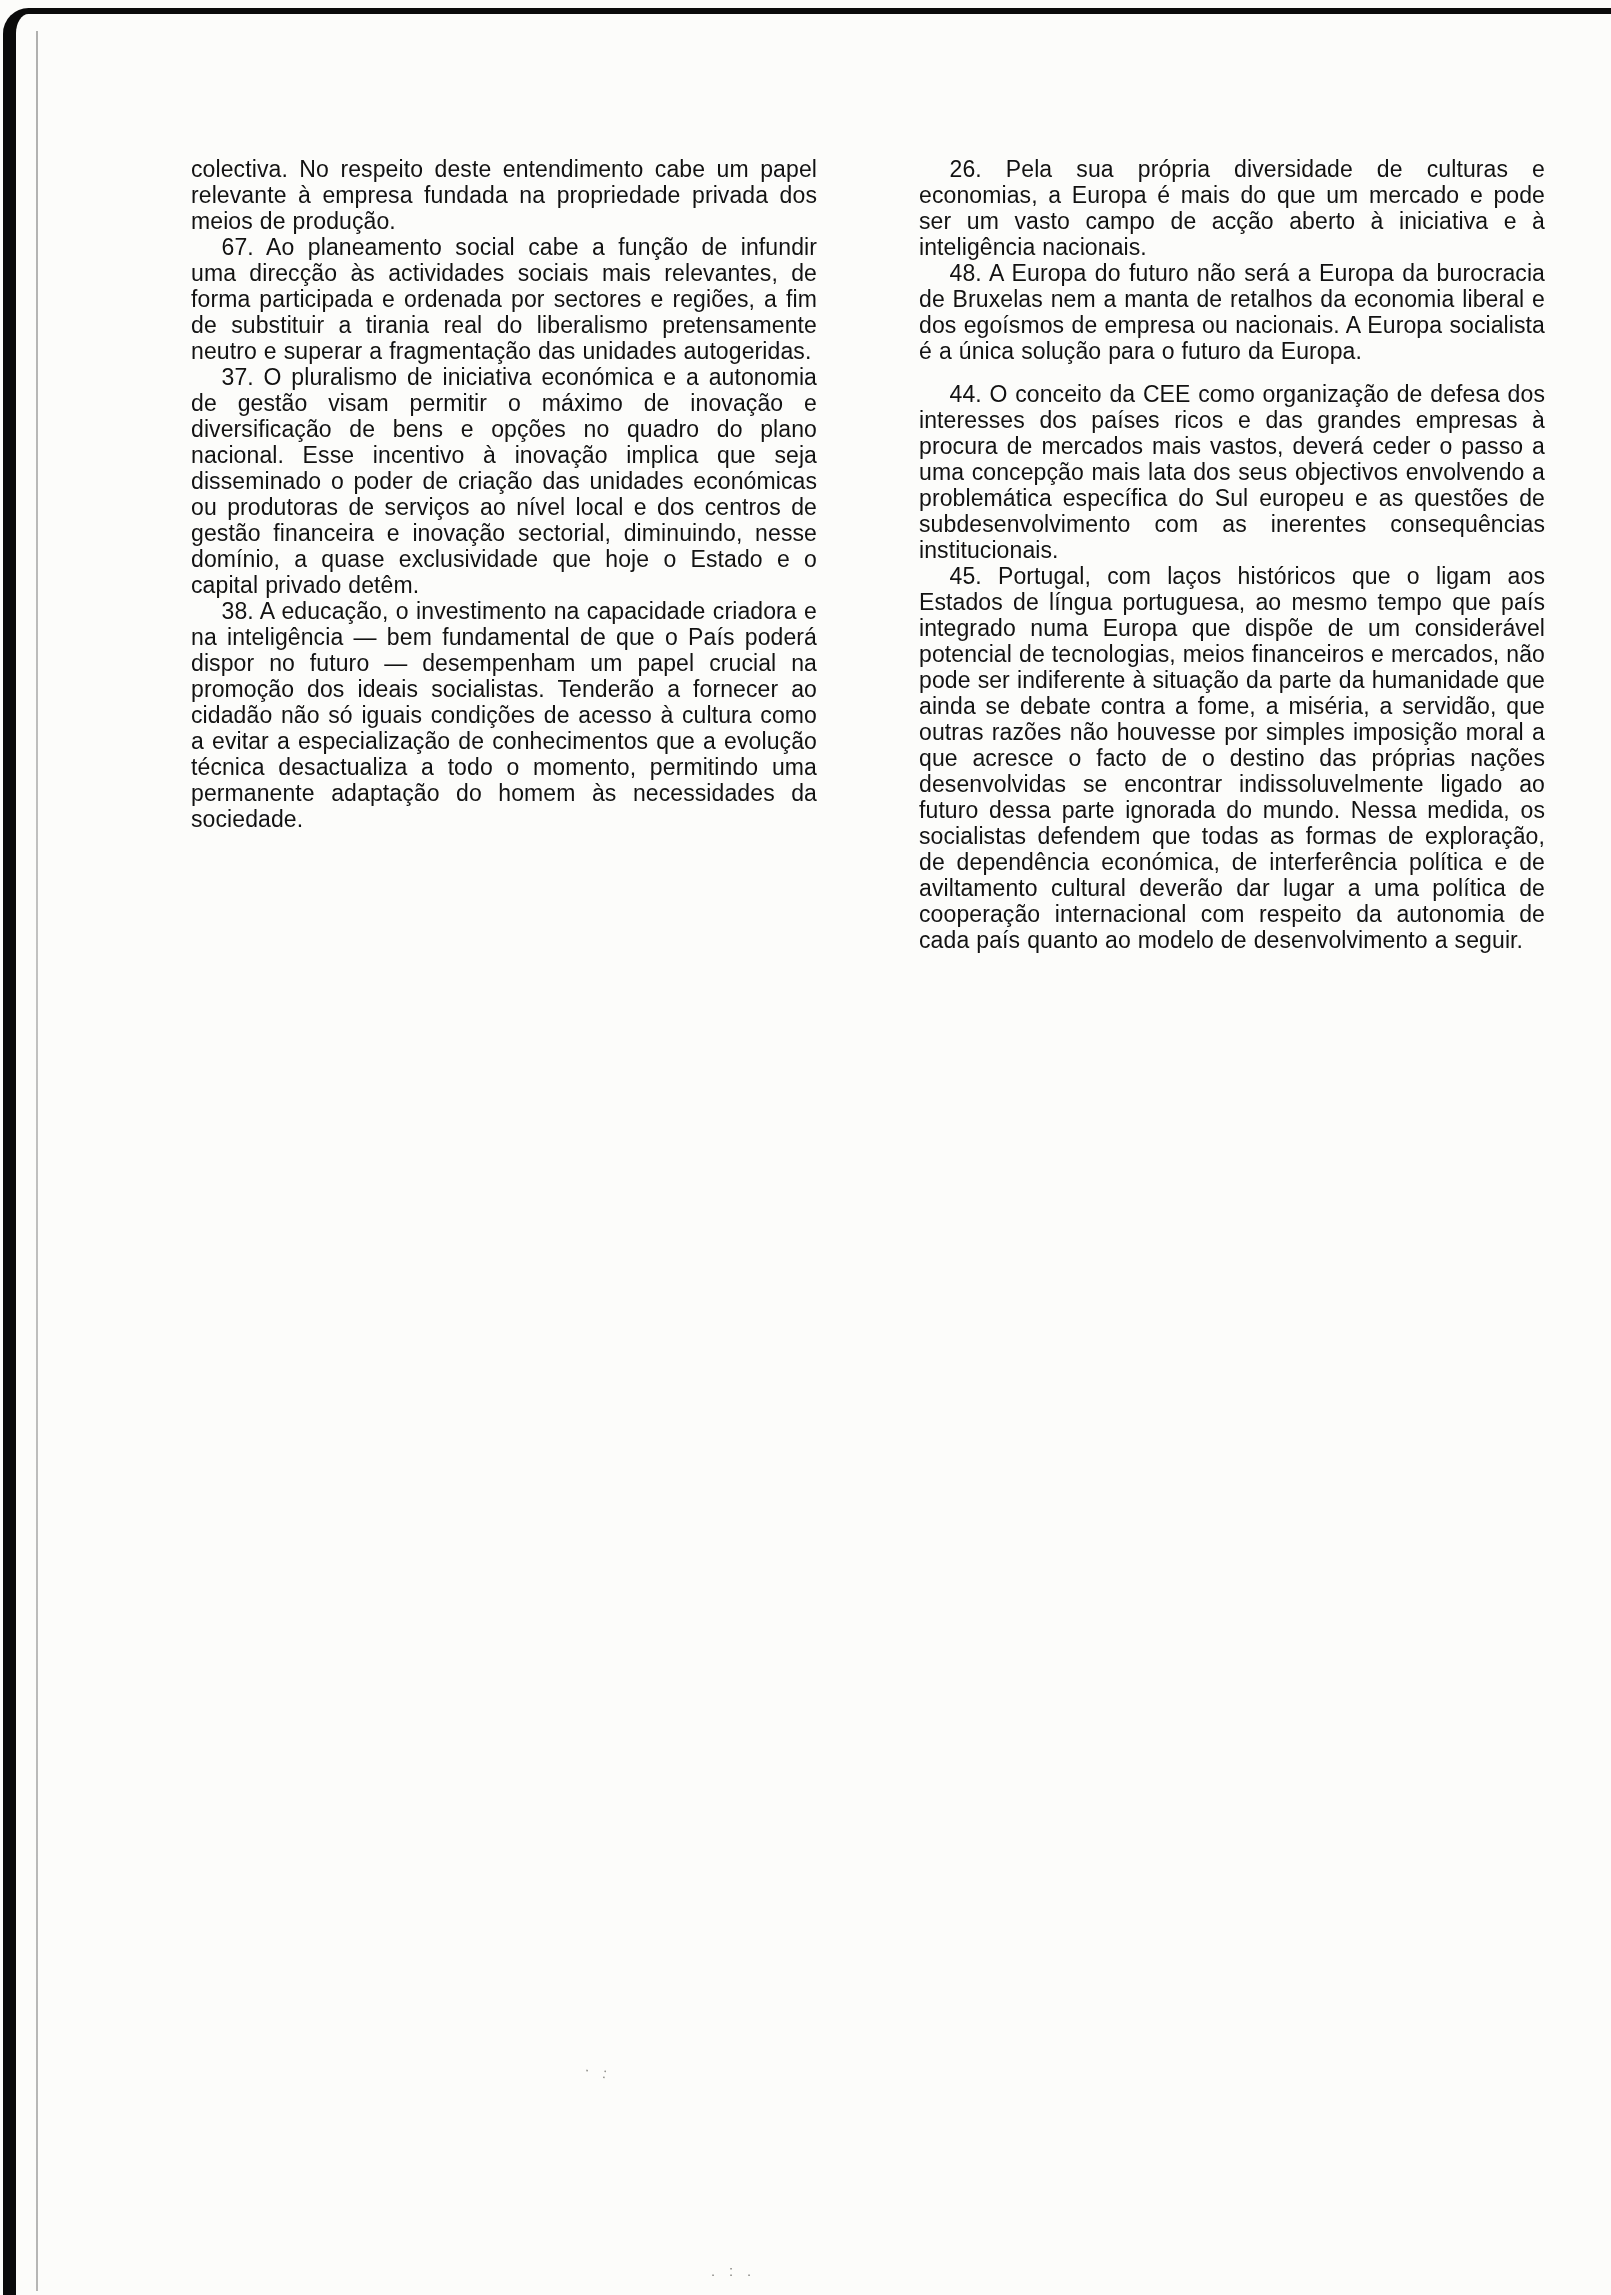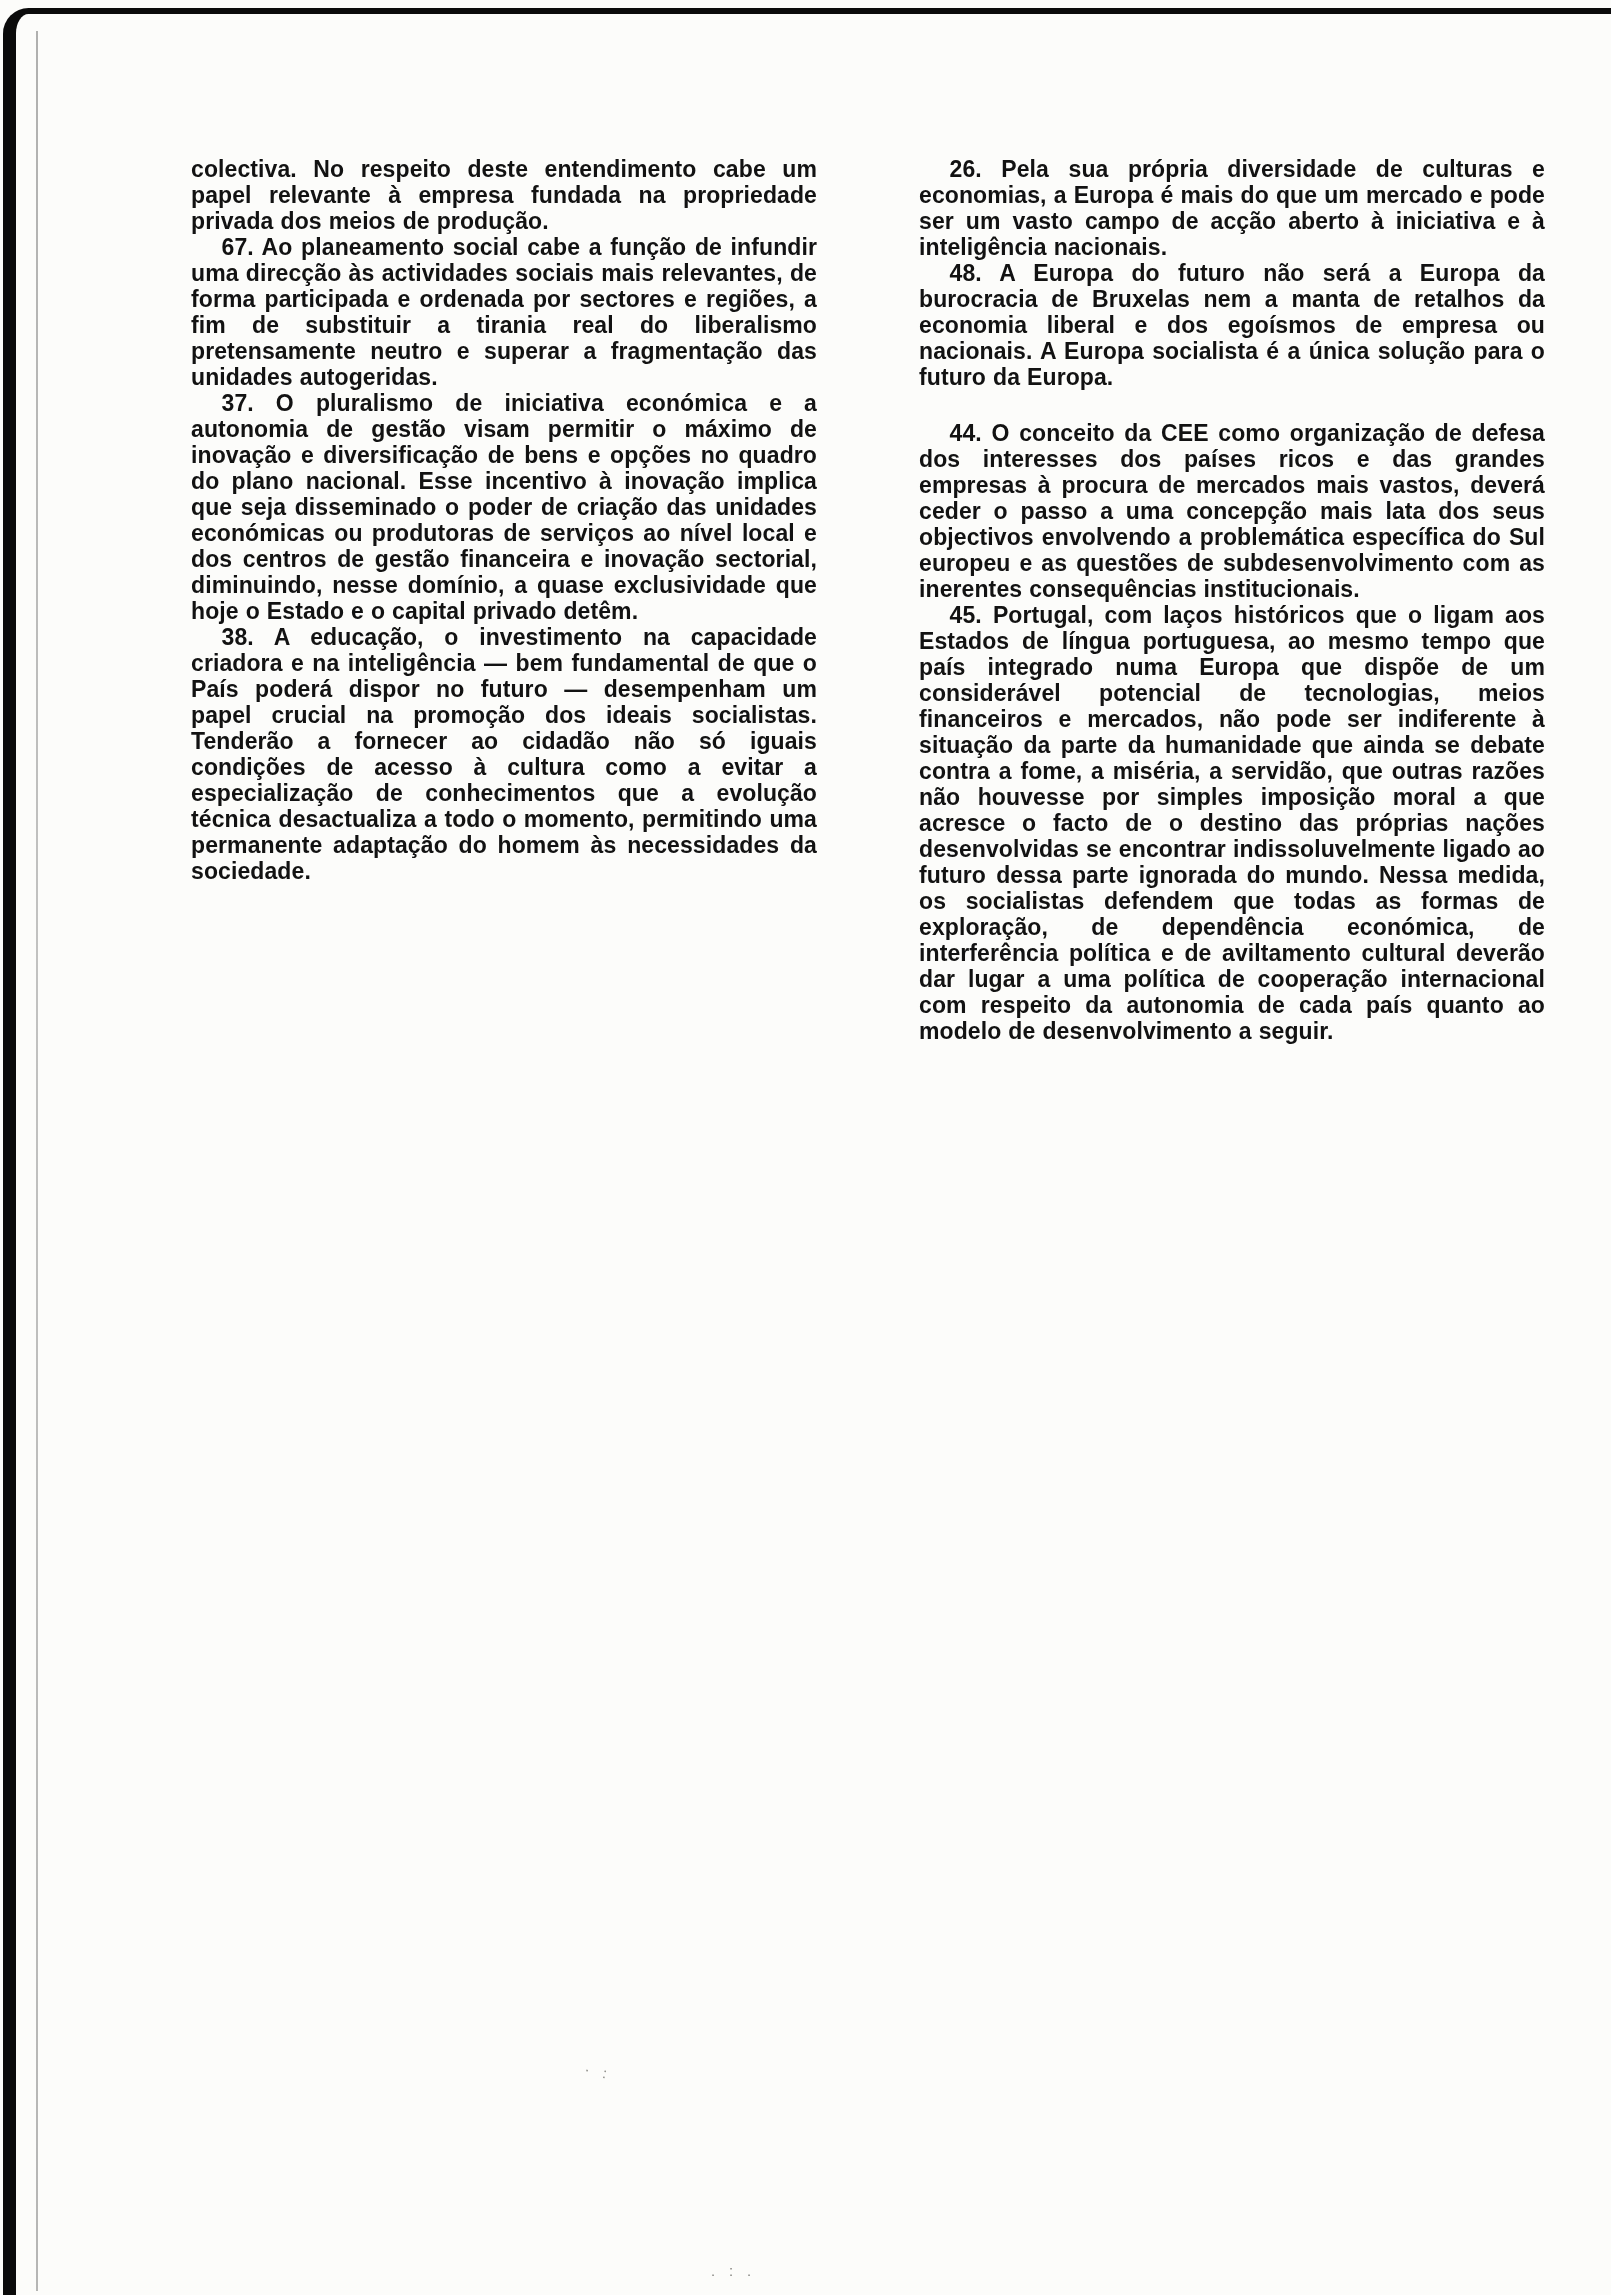--- a/index.html
+++ b/index.html
@@ -35,39 +35,38 @@
     background: linear-gradient(#222, #555 40%, #333);
     opacity: .35;
   }
   .content {
     position: absolute;
     left: 191px;
     top: 156px;
     width: 1354px;
     display: flex;
     gap: 102px;
-    font-weight: bold;
   }
   .column {
     width: 641px;
     font-size: 23px;
     line-height: 26px;
     color: #121212;
     text-align: justify;
     letter-spacing: 0.1px;
     word-spacing: 0.5px;
   }
   .para {
     margin: 0;
   }
   .para.indent {
     text-indent: 30.5px;
   }
   .para.space-before {
-    margin-top: 30px;
+    margin-top: 17px;
   }
   
   .speck {
     position: absolute;
     color: #6b6b66;
     font-size: 14.7px;
     letter-spacing: 4.9px;
     user-select: none;
   }
   .speck-1 { left: 585px; top: 2064px; transform: rotate(12deg); opacity: .8; }

